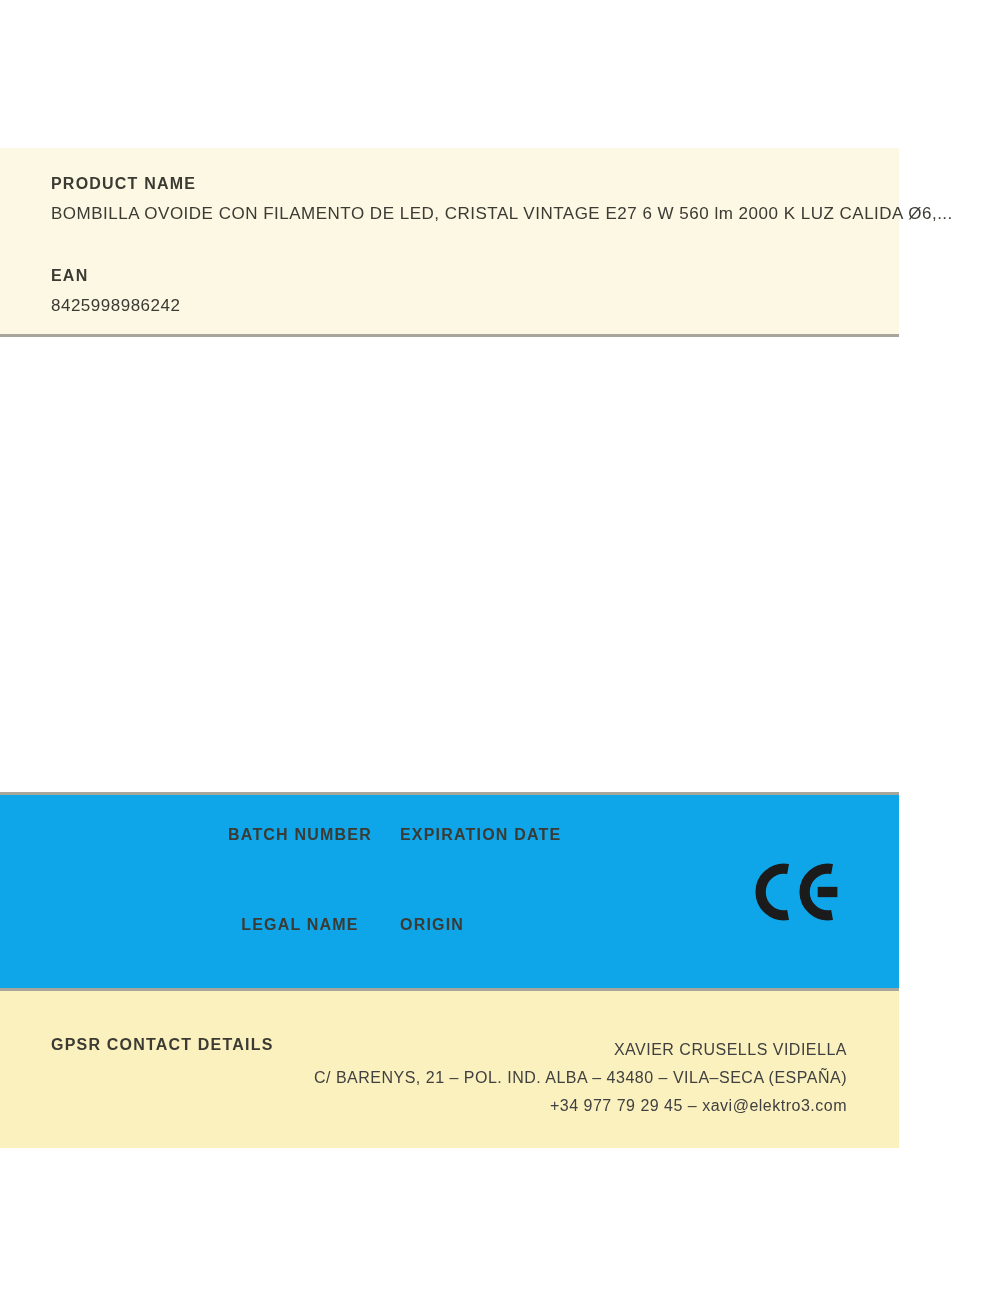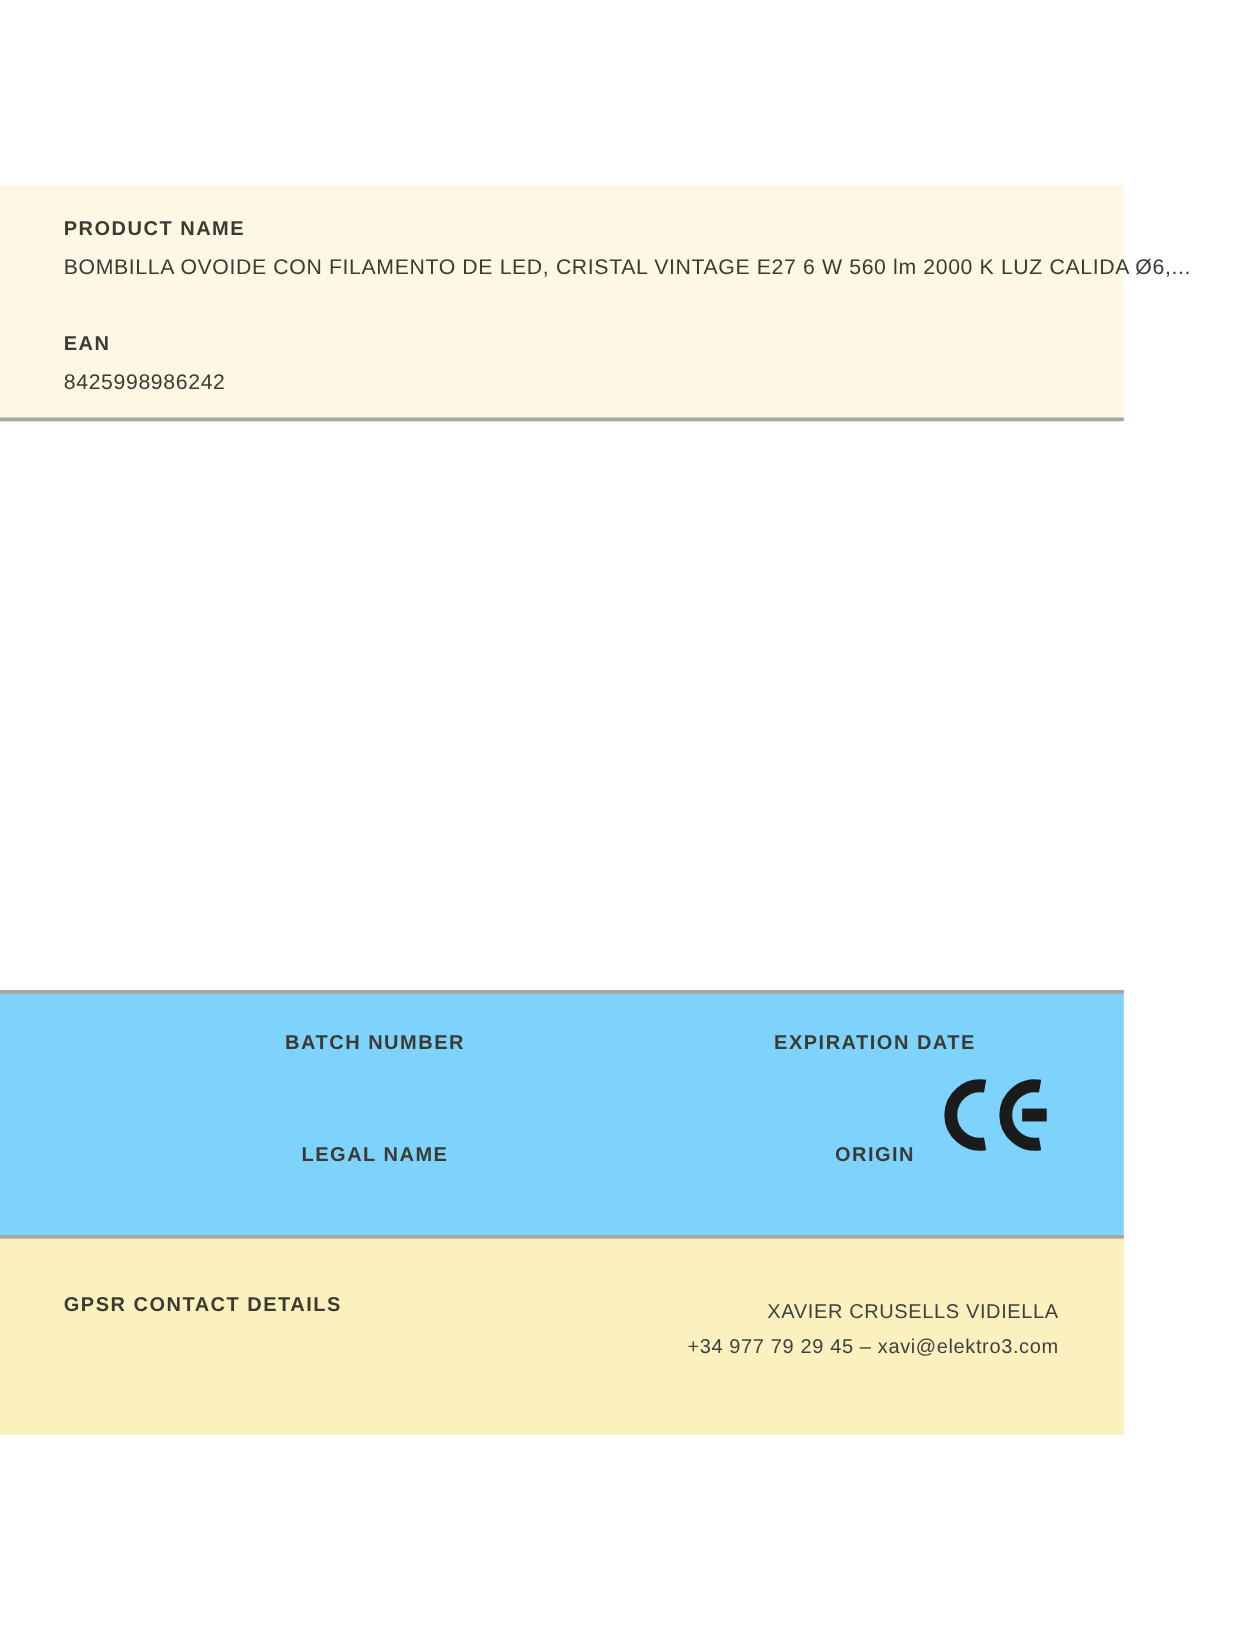--- a/index.html
+++ b/index.html
@@ -23,21 +23,21 @@
   }
   .band-product {
     top: 148px;
     height: 189px;
     background: #fcf8e4;
     border-bottom: 3px solid #a8a59a;
   }
   .band-batch {
     top: 792px;
     height: 199px;
-    background: #7dd3fc;
+    background: #0ea5e9;
     border-top: 3px solid #a8a59a;
     border-bottom: 3px solid #a8a59a;
   }
   .band-gpsr {
     top: 991px;
     height: 157px;
     background: #fbf1bf;
   }
   .label {
     position: absolute;
@@ -56,21 +56,21 @@
     white-space: nowrap;
   }
   .col-left {
     left: 0;
     width: 600px;
     text-align: center;
   }
   .col-right {
     left: 400px;
     width: 600px;
-    text-align: center;
+    text-align: left;
   }
   .indent {
     left: 51px;
   }
   .gpsr-contact {
     position: absolute;
     right: 52px;
     top: 45px;
     text-align: right;
   }
@@ -115,15 +115,16 @@
     <path d="M 35.34 7.38 A 25 25 0 1 0 35.34 56.62" fill="none" stroke="#1b1b1b" stroke-width="11" stroke-linecap="butt"></path>
     <path d="M 82.34 7.38 A 25 25 0 1 0 82.34 56.62" fill="none" stroke="#1b1b1b" stroke-width="11" stroke-linecap="butt"></path>
     <rect x="67" y="26.5" width="21" height="11" fill="#1b1b1b"></rect>
   </svg>
 </section>
 
 <section class="band band-gpsr">
   <div class="label indent" style="top:45px">GPSR CONTACT DETAILS</div>
   <div class="gpsr-contact">
     <span class="line">XAVIER CRUSELLS VIDIELLA</span>
+    <span class="line">C/ BARENYS, 21 – POL. IND. ALBA – 43480 – VILA–SECA (ESPAÑA)</span>
     <span class="line">+34 977 79 29 45 – xavi@elektro3.com</span>
   </div>
 </section>
 
 </body></html>

